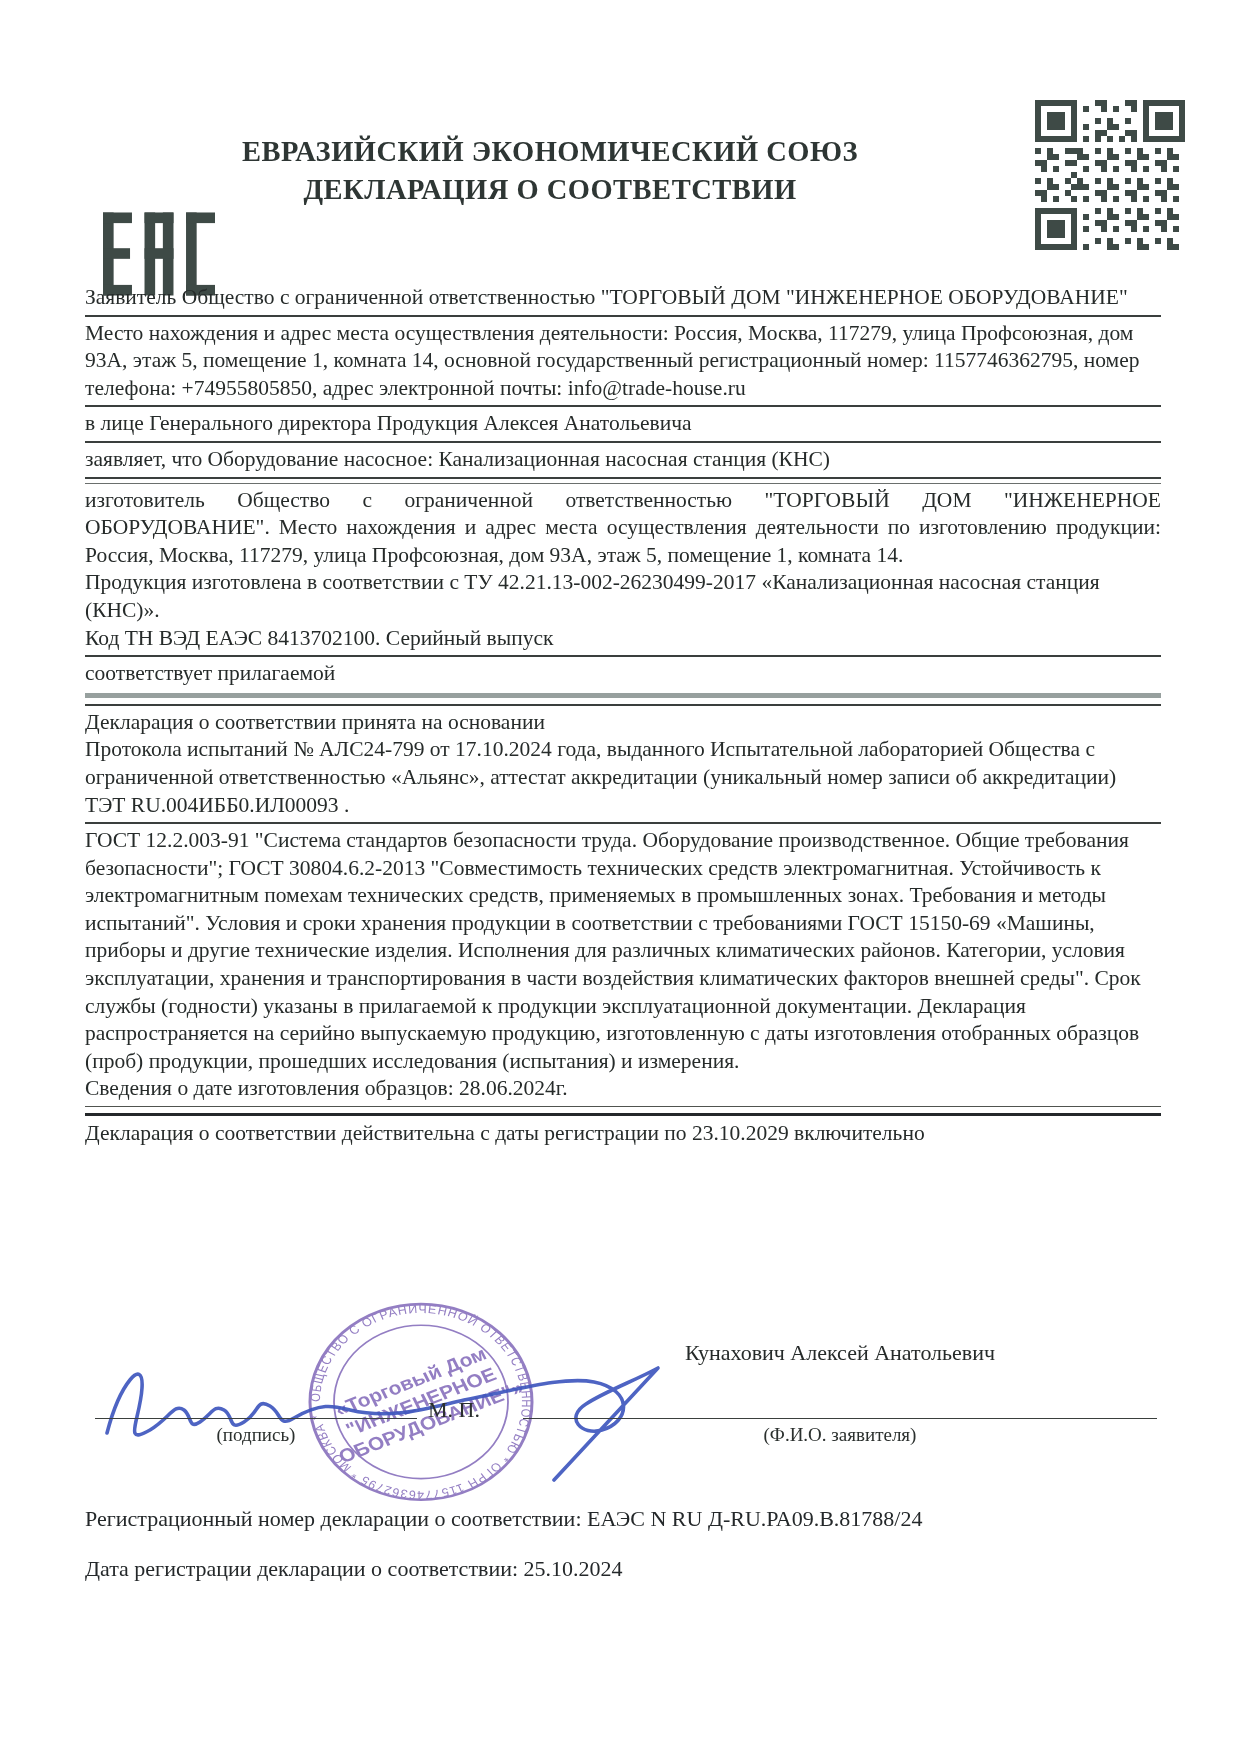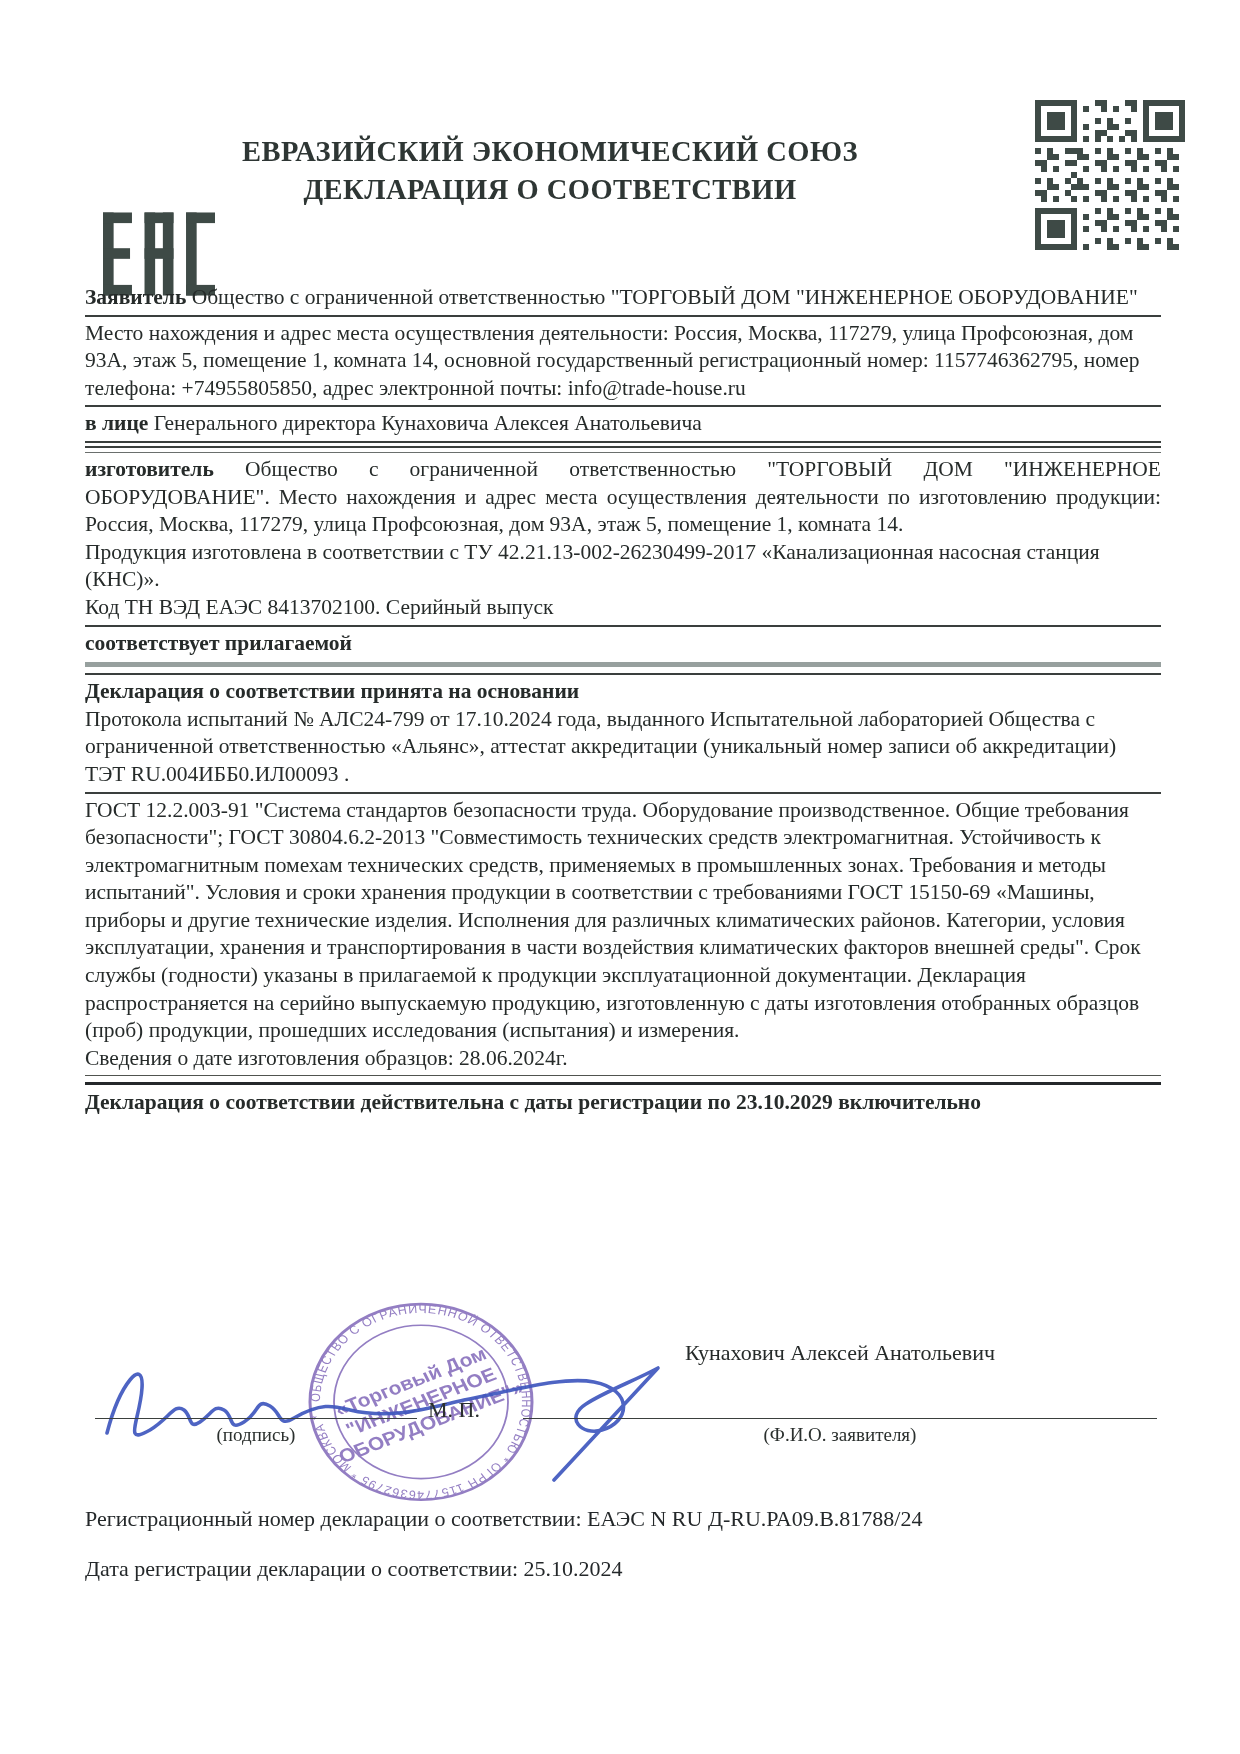--- a/index.html
+++ b/index.html
@@ -8,21 +8,21 @@
     font-family:"Liberation Serif","DejaVu Serif",serif;color:#262b2a;
   }
   
   .hdr{position:absolute;left:150px;top:133px;width:800px;text-align:center;
        font-weight:bold;font-size:28.5px;line-height:38px;color:#2e3634;letter-spacing:.5px;}
   .eac{position:absolute;left:103px;top:210px;}
   .qr{position:absolute;left:1035px;top:100px;}
   
   .content{position:absolute;left:85px;top:284px;width:1076px;font-size:21.5px;line-height:27.6px;}
   .content p{margin:0;padding:0;}
-  .b{font-weight:bold;}
+  .b{font-weight:normal;}
   .just{text-align:justify;}
   .mb20{margin-bottom:20px;}
   .mb8{margin-bottom:8px;}
   .sep{border:0;border-top:2px solid #3a3f3d;margin:3px 0 3px;height:0;}
   .sep-double{border:0;border-top:2px solid #3a3f3d;border-bottom:1.5px solid #6a6f6d;height:4px;margin:3px 0 3px;}
   .sep-thick{border:0;border-top:5px solid #97a09e;margin:5px 0 6px;height:0;}
   .sep-heavy{border:0;border-top:1.5px solid #50544f;border-bottom:3px solid #24282a;height:6px;margin:3px 0 4px;}
   
   .sigline{position:absolute;border-top:1.6px solid #3a3f3d;height:0;}
   .cap{position:absolute;text-align:center;font-size:19px;color:#2b302e;}
@@ -227,23 +227,24 @@
   </div>
 
   <div class="content">
 
     <p><span class="b">Заявитель</span><span> Общество с ограниченной ответственностью "ТОРГОВЫЙ ДОМ "ИНЖЕНЕРНОЕ ОБОРУДОВАНИЕ"</span></p>
     <hr class="sep">
 
     <p>Место нахождения и адрес места осуществления деятельности: Россия, Москва, 117279, улица Профсоюзная, дом 93А, этаж 5, помещение 1, комната 14, основной государственный регистрационный номер: 1157746362795, номер телефона: +74955805850, адрес электронной почты: info@trade-house.ru</p>
     <hr class="sep">
 
-    <p><span class="b">в лице</span><span> Генерального директора Кунаховича Алексея Анатольевича</span></p>
-    <hr class="sep">
-
+    <p><span class="b">в лице</span><span> Генерального директора Продукция Алексея Анатольевича</span></p>
+    <hr class="sep">
+
+    <p><span class="b">заявляет, что</span><span> Оборудование насосное: Канализационная насосная станция (КНС)</span></p>
     <hr class="sep-double">
 
     <p class="just"><span class="b">изготовитель</span><span> Общество с ограниченной ответственностью "ТОРГОВЫЙ ДОМ "ИНЖЕНЕРНОЕ ОБОРУДОВАНИЕ". Место нахождения и адрес места осуществления деятельности по изготовлению продукции: Россия, Москва, 117279, улица Профсоюзная, дом 93А, этаж 5, помещение 1, комната 14.</span></p>
     <p>Продукция изготовлена в соответствии с ТУ 42.21.13-002-26230499-2017 «Канализационная насосная станция (КНС)».</p>
     <p>Код ТН ВЭД ЕАЭС 8413702100. Серийный выпуск</p>
     <hr class="sep">
 
     <p class="b">соответствует прилагаемой</p>
     <hr class="sep-thick">
 

